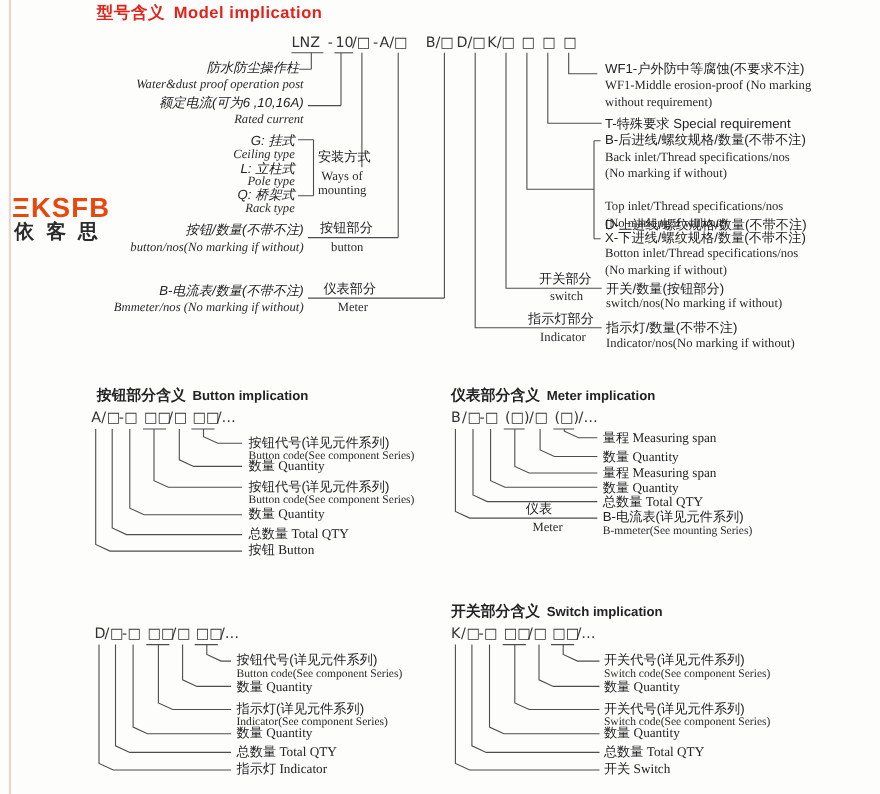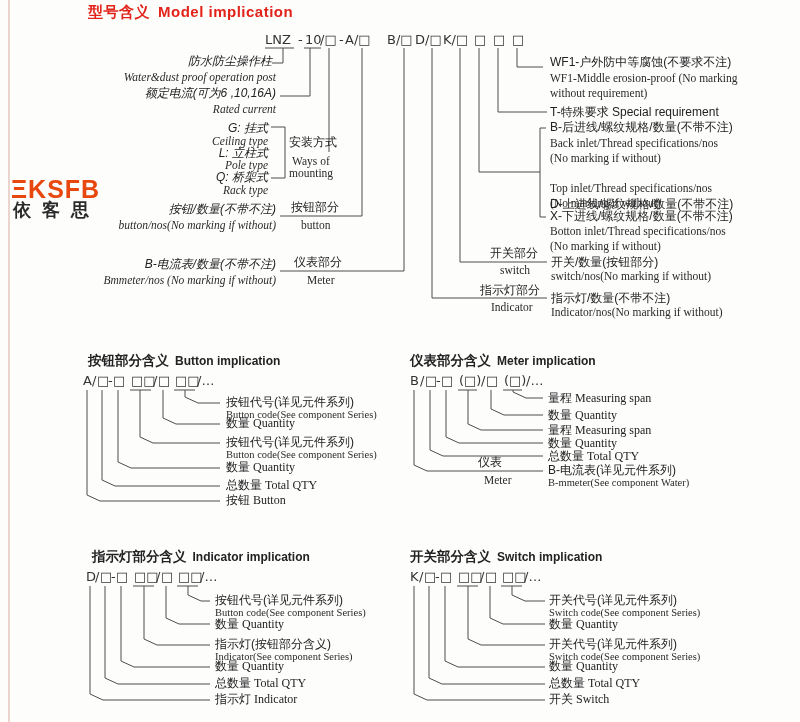--- a/index.html
+++ b/index.html
@@ -193,43 +193,40 @@
     <span class="abs formula" style="left:486px;top:374px;">□</span>
     <span class="abs formula" style="left:504px;top:374px;">(□)</span>
     <span class="abs formula" style="left:526px;top:374px;">/…</span>
   </div>
   <div class="abs row12" style="left:548px;top:392px;">量程 Measuring span</div>
   <div class="abs row12" style="left:548px;top:409px;">数量 Quantity</div>
   <div class="abs row12" style="left:548px;top:424px;">量程 Measuring span</div>
   <div class="abs row12" style="left:548px;top:437px;">数量 Quantity</div>
   <div class="abs row12" style="left:548px;top:450px;">总数量 Total QTY</div>
   <div class="abs zh" style="left:548px;top:464px;">B-电流表(详见元件系列)</div>
-  <div class="abs en10" style="left:548px;top:477px;">B-mmeter(See component Water)</div>
+  <div class="abs en10" style="left:548px;top:477px;">B-mmeter(See mounting Series)</div>
   <div class="abs zh" style="left:478px;top:456px;">仪表</div>
   <div class="abs en" style="left:484px;top:474px;">Meter</div>
 
-  <div class="abs sectitle" style="left:92px;top:548px;">
-    <span class="s-zh">指示灯部分含义</span><span class="s-en">Indicator implication</span>
-  </div>
   <div>
     <span class="abs formula" style="left:86px;top:570px;">D</span>
     <span class="abs formula" style="left:95px;top:570px;">/</span>
     <span class="abs formula" style="left:100px;top:570px;">□</span>
     <span class="abs formula" style="left:111px;top:570px;">-</span>
     <span class="abs formula" style="left:116px;top:570px;">□</span>
     <span class="abs formula" style="left:134px;top:570px;">□□</span>
     <span class="abs formula" style="left:156px;top:570px;">/</span>
     <span class="abs formula" style="left:161px;top:570px;">□</span>
     <span class="abs formula" style="left:178px;top:570px;">□□</span>
     <span class="abs formula" style="left:200px;top:570px;">/…</span>
   </div>
   <div class="abs zh" style="left:215px;top:594px;">按钮代号(详见元件系列)</div>
   <div class="abs en10" style="left:215px;top:607px;">Button code(See component Series)</div>
   <div class="abs row12" style="left:215px;top:618px;">数量 Quantity</div>
-  <div class="abs zh" style="left:215px;top:638px;">指示灯(按钮部分含义)</div>
+  <div class="abs zh" style="left:215px;top:638px;">指示灯(详见元件系列)</div>
   <div class="abs en10" style="left:215px;top:651px;">Indicator(See component Series)</div>
   <div class="abs row12" style="left:215px;top:660px;">数量 Quantity</div>
   <div class="abs row12" style="left:215px;top:677px;">总数量 Total QTY</div>
   <div class="abs row12" style="left:215px;top:693px;">指示灯 Indicator</div>
 
   <div class="abs sectitle" style="left:410px;top:548px;">
     <span class="s-zh">开关部分含义</span><span class="s-en">Switch implication</span>
   </div>
   <div>
     <span class="abs formula" style="left:410px;top:570px;">K</span>

